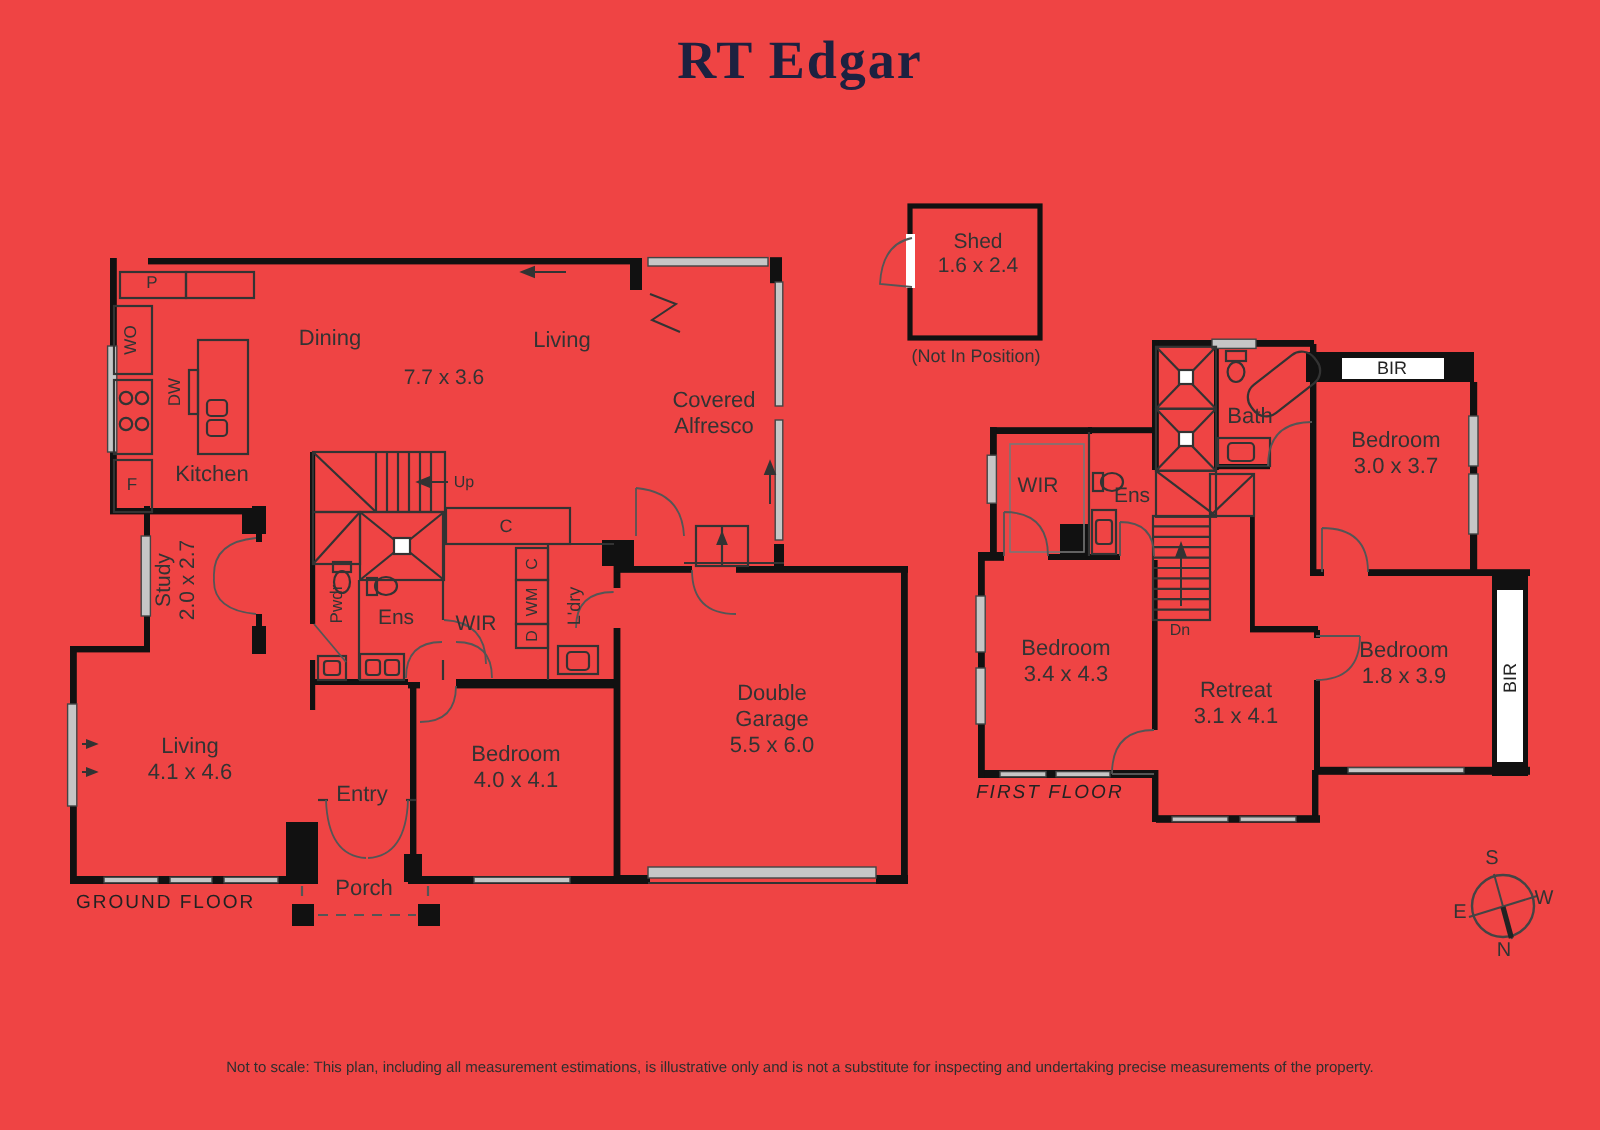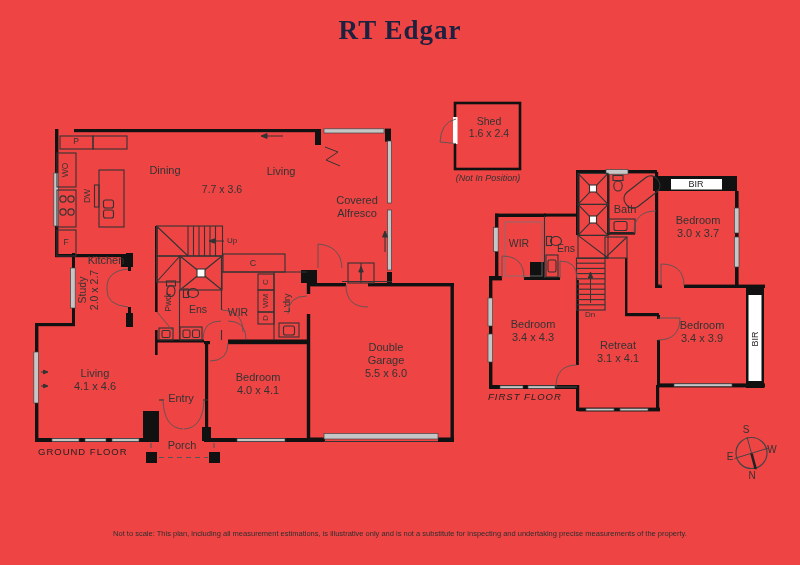--- a/index.html
+++ b/index.html
@@ -296,21 +296,21 @@
       <line x1="751.5" y1="453.5" x2="755.7" y2="469" stroke-width="2.6" stroke="#222"></line>
     </g>
   </svg>
 
   <div class="brand" style="top:15px;font-size:27px;">RT Edgar</div>
 
   <div class="lbl" style="left:76px;top:142px;font-size:8.5px;">P</div>
   <div class="vlbl" style="left:66px;top:170px;font-size:8.5px;">WO</div>
   <div class="lbl" style="left:66px;top:243px;font-size:8.5px;">F</div>
   <div class="vlbl" style="left:88px;top:196px;font-size:8.5px;">DW</div>
-  <div class="lbl" style="left:106px;top:238px;font-size:11px;margin-top:22px;">Kitchen</div>
+  <div class="lbl" style="left:106px;top:238px;font-size:11px;">Kitchen</div>
   <div class="lbl" style="left:165px;top:170px;font-size:11px;">Dining</div>
   <div class="lbl" style="left:222px;top:189px;font-size:10.5px;">7.7 x 3.6</div>
   <div class="lbl" style="left:281px;top:171px;font-size:11px;">Living</div>
   <div class="lbl wrap" style="left:357px;top:207px;font-size:11px;width:66px;">Covered Alfresco</div>
   <div class="lbl" style="left:232px;top:241px;font-size:8px;">Up</div>
   <div class="lbl" style="left:253px;top:263px;font-size:9px;">C</div>
   <div class="vlbl" style="left:266px;top:282px;font-size:8px;">C</div>
   <div class="vlbl" style="left:266px;top:301px;font-size:8px;">WM</div>
   <div class="vlbl" style="left:266px;top:318px;font-size:8px;">D</div>
   <div class="vlbl" style="left:287px;top:303px;font-size:9px;">L'dry</div>
@@ -334,42 +334,42 @@
   <div class="lbl" style="left:386px;top:360px;font-size:11px;">
     <div class="wrap" style="width:50px;">Double Garage</div>
     <div>5.5 x 6.0</div>
   </div>
   <div class="lbl anchor floorcap" style="left:38px;top:446px;font-size:9.5px;">GROUND FLOOR</div>
 
   <div class="lbl" style="left:489px;top:127px;font-size:10.5px;">
     <div>Shed</div>
     <div>1.6 x 2.4</div>
   </div>
-  <div class="lbl" style="left:488px;top:178px;font-size:9px;font-style:italic;">(Not In Position)</div>
+  <div class="lbl" style="left:488px;top:178px;font-size:9px;">(Not In Position)</div>
 
   <div class="lbl" style="left:519px;top:243px;font-size:10.5px;">WIR</div>
   <div class="lbl" style="left:566px;top:248px;font-size:10.5px;">Ens</div>
   <div class="lbl" style="left:625px;top:209px;font-size:11px;">Bath</div>
   <div class="lbl birw" style="left:696px;top:184px;font-size:9px;">BIR</div>
   <div class="lbl" style="left:698px;top:227px;font-size:11px;">
     <div>Bedroom</div>
     <div>3.0 x 3.7</div>
   </div>
   <div class="lbl" style="left:590px;top:315px;font-size:8px;">Dn</div>
   <div class="lbl" style="left:533px;top:331px;font-size:11px;">
     <div>Bedroom</div>
     <div>3.4 x 4.3</div>
   </div>
   <div class="lbl" style="left:618px;top:352px;font-size:11px;">
     <div>Retreat</div>
     <div>3.1 x 4.1</div>
   </div>
   <div class="lbl" style="left:702px;top:332px;font-size:11px;">
     <div>Bedroom</div>
-    <div>3.4 x 3.9</div>
+    <div>1.8 x 3.9</div>
   </div>
   <div class="vlbl birw" style="left:755px;top:339px;font-size:9px;">BIR</div>
   <div class="lbl anchor floorcap" style="left:488px;top:391px;font-size:9.5px;font-style:italic;">FIRST FLOOR</div>
 
   <div class="lbl" style="left:746px;top:430px;font-size:10px;">S</div>
   <div class="lbl" style="left:772px;top:450px;font-size:10px;">W</div>
   <div class="lbl" style="left:730px;top:457px;font-size:10px;">E</div>
   <div class="lbl" style="left:752px;top:476px;font-size:10px;">N</div>
 
   <div class="disc" style="top:529px;font-size:7.5px;">Not to scale: This plan, including all measurement estimations, is illustrative only and is not a substitute for inspecting and undertaking precise measurements of the property.</div>

